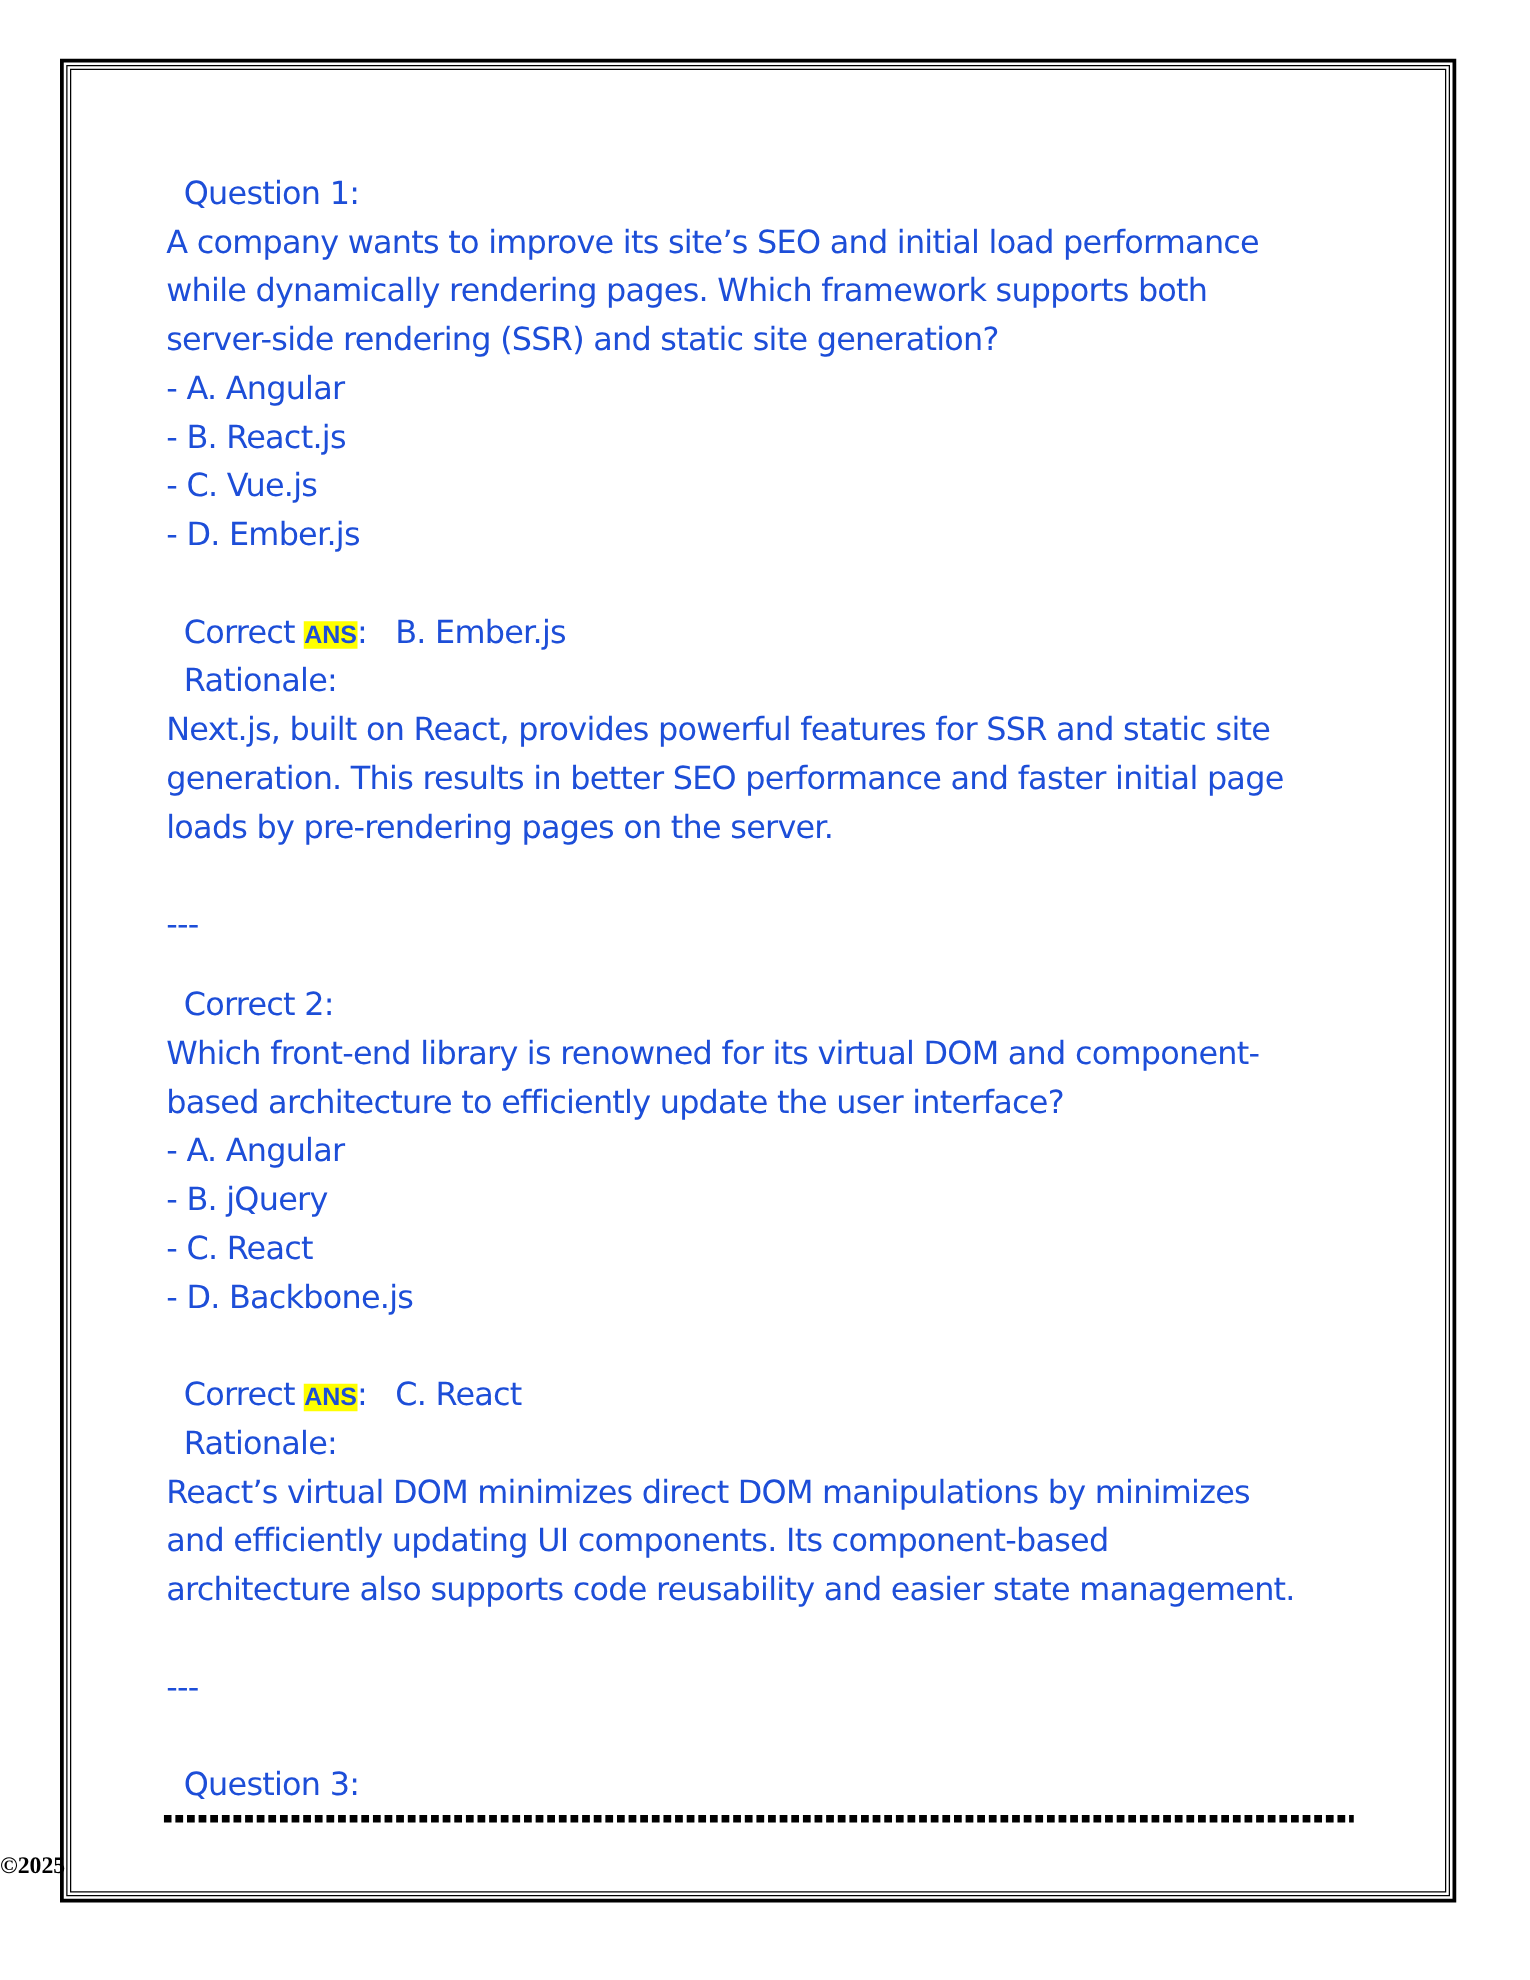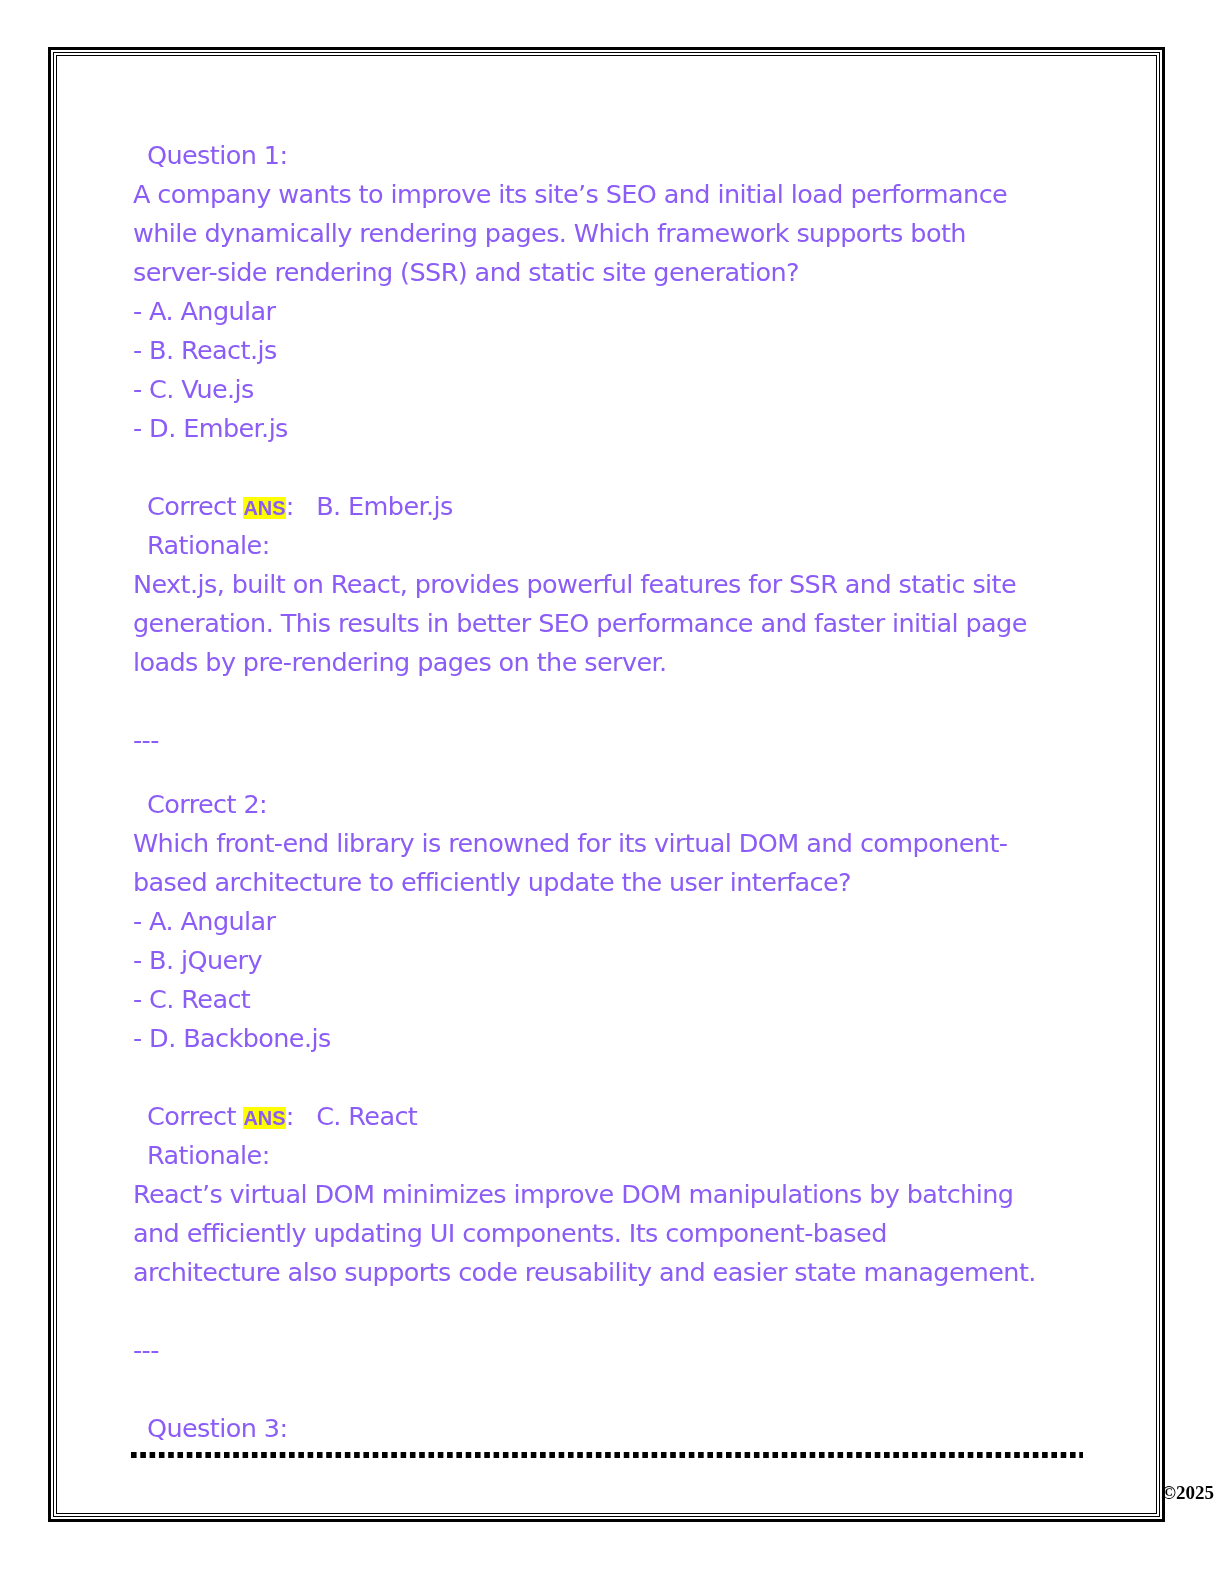--- a/index.html
+++ b/index.html
@@ -12,37 +12,37 @@
     position: absolute; left: 53px; top: 52px; width: 1107px; height: 1465px;
     border: 1px solid #000; box-sizing: border-box;
   }
   .frame-inner {
     position: absolute; left: 56px; top: 55px; width: 1101px; height: 1459px;
     border: 1px solid #000; box-sizing: border-box;
   }
   .content {
     position: absolute; left: 133px; top: 136px; width: 960px;
     font-family: "DejaVu Sans", sans-serif;
-    font-size: 25.5px; line-height: 39px; color: #8b5cf6;
+    font-size: 25.5px; line-height: 39px; color: #1d4ed8;
     letter-spacing: -0.6px;
   }
   .line { white-space: pre; height: 39px; }
   .indent { padding-left: 14px; }
   .blank { height: 39px; }
   .ans-hl {
     background: #ffff00; font-family: "Liberation Sans", sans-serif;
     font-weight: bold; font-size: 20px; letter-spacing: 0;
   }
   .dotted {
     position: absolute; left: 131px; top: 1452px; width: 952px; height: 6px;
     background-image: linear-gradient(to right, #000 0, #000 6px, transparent 6px);
     background-size: 9.3px 6px; background-repeat: repeat-x;
   }
   .footer {
-    position: absolute; left: 0; top: 1482px; width: 1214px; text-align: right;
+    position: absolute; left: 0; top: 1482px; width: 1214px; text-align: left;
     font-family: "Liberation Serif", serif; font-weight: bold; font-size: 19px;
   }
 </style>
 </head>
 <body>
 
 <div class="frame-outer"></div>
 <div class="frame-mid"></div>
 <div class="frame-inner"></div>
 
@@ -72,21 +72,21 @@
     <div class="line indent">Correct 2:</div>
     <div class="line">Which front-end library is renowned for its virtual DOM and component-</div>
     <div class="line">based architecture to efficiently update the user interface?</div>
     <div class="line">- A. Angular</div>
     <div class="line">- B. jQuery</div>
     <div class="line">- C. React</div>
     <div class="line">- D. Backbone.js</div>
     <div class="blank"></div>
     <div class="line indent"><span>Correct </span><span class="ans-hl">ANS</span><span>:   </span><span>C. React</span></div>
     <div class="line indent">Rationale:</div>
-    <div class="line">React’s virtual DOM minimizes improve DOM manipulations by batching</div>
+    <div class="line">React’s virtual DOM minimizes direct DOM manipulations by minimizes</div>
     <div class="line">and efficiently updating UI components. Its component-based</div>
     <div class="line">architecture also supports code reusability and easier state management.</div>
     <div class="blank"></div>
     <div class="line">---</div>
     <div class="blank"></div>
   </div>
 
   <div>
     <div class="line indent">Question 3:</div>
   </div>

